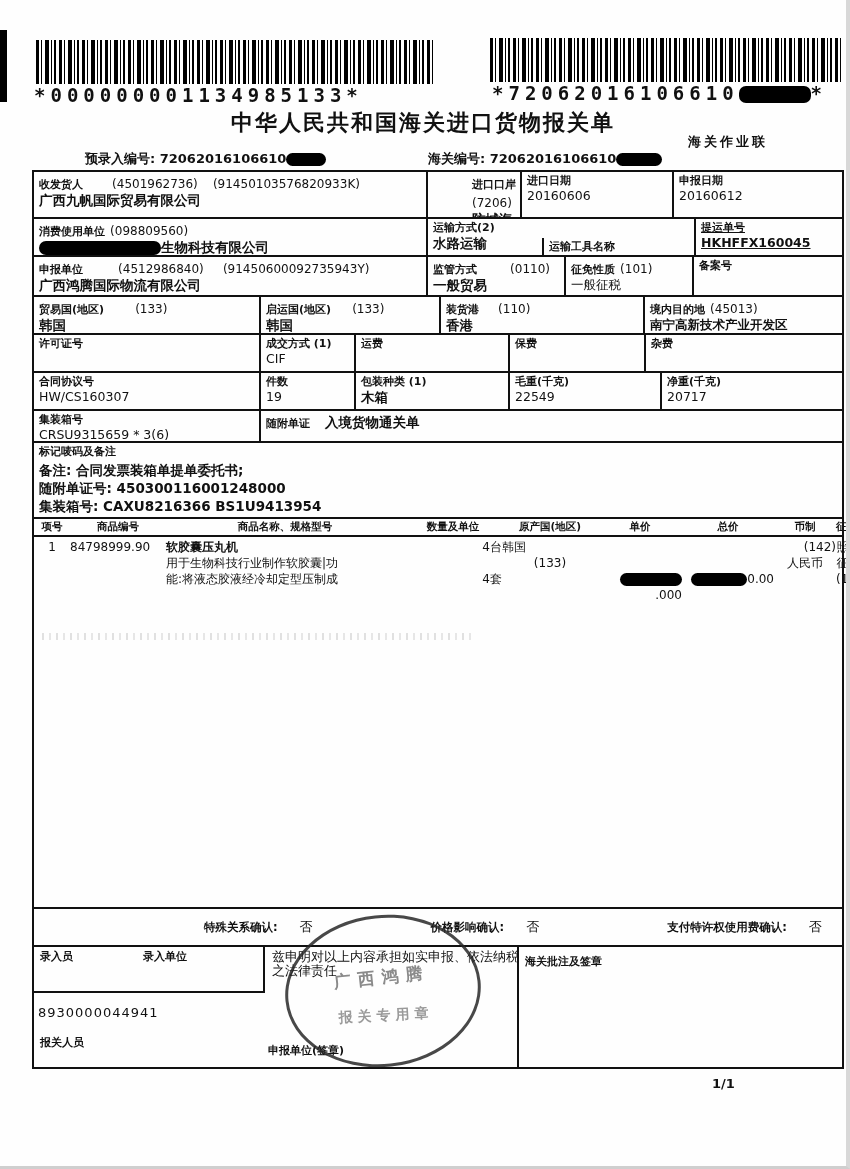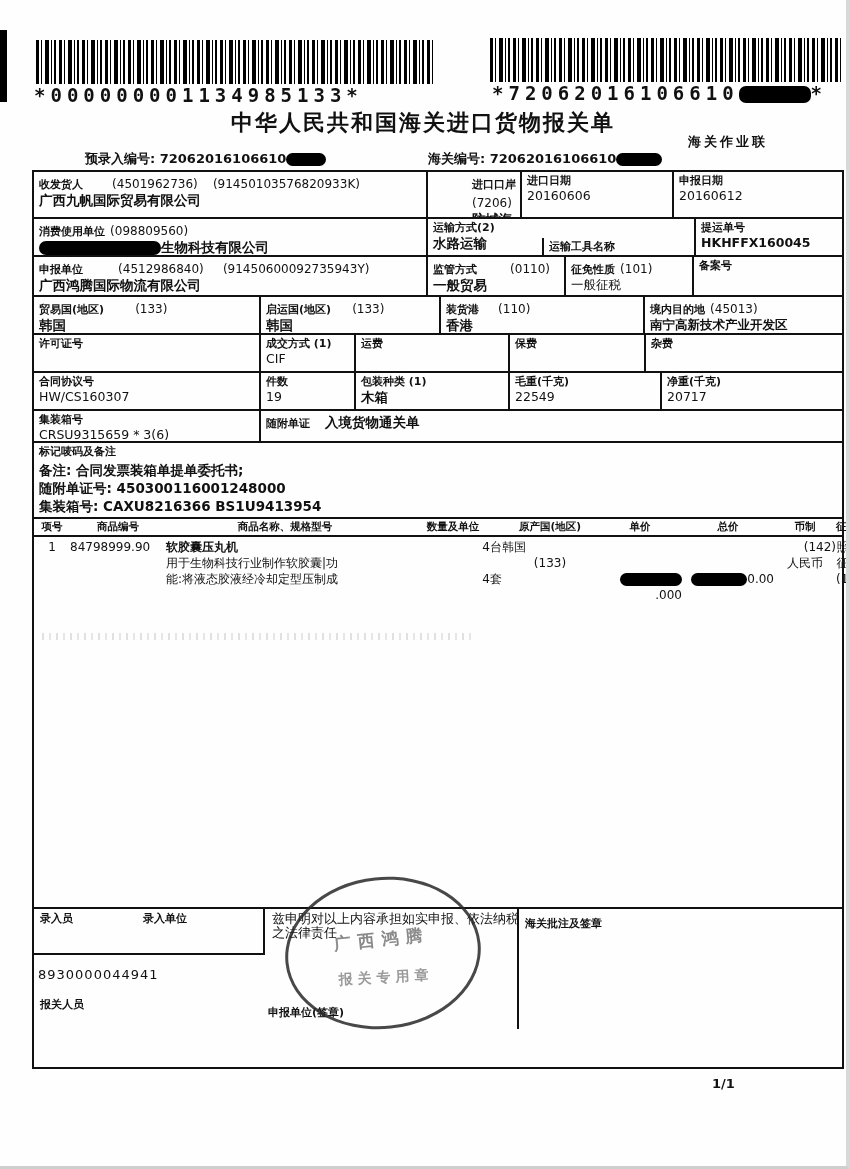--- a/index.html
+++ b/index.html
@@ -136,21 +136,21 @@
         <div class="name"><span class="redact" style="width:122px;height:14px;"></span><span>生物科技有限公司</span></div>
       </div>
       <div class="c" style="width:116px;">
         <div class="lbl">运输方式(2)</div>
         <div class="name">水路运输</div>
       </div>
       <div class="c" style="width:152px;margin-top:19px;">
         <div class="lbl">运输工具名称</div>
         <div class="val" style="font-size:11.5px;">5338550162/720601606040</div>
       </div>
-      <div class="c" style="flex:1;">
+      <div class="c" style="flex:1;text-decoration:underline;">
         <div class="lbl">提运单号</div>
         <div class="val" style="font-weight:bold;">HKHFFX160045</div>
       </div>
     </div>
 
     <div class="row r3">
       <div class="c" style="width:392px;">
         <div><span class="lbl">申报单位</span>
           <span class="code" style="margin-left:30px;">(4512986840)</span>
           <span class="code" style="margin-left:14px;">(91450600092735943Y)</span></div>
@@ -300,20 +300,25 @@
           <div class="tC">人民币</div>
         </div>
         <div class="cell">
           <div class="tC">照章征税</div>
           <div class="tR" style="padding-right:8px;">(1)</div>
         </div>
       </div>
       <div class="ghost-line"></div>
     </div>
 
+    <div class="confirm">
+      <span class="grp g1"><b>特殊关系确认:</b><span class="ans">否</span></span>
+      <span class="grp g2"><b>价格影响确认:</b><span class="ans">否</span></span>
+      <span class="grp g3"><b>支付特许权使用费确认:</b><span class="ans">否</span></span>
+    </div>
 
     <div class="bottom">
       <div class="entry-box">
         <div class="entry-labels">
           <span class="lbl">录入员</span>
           <span class="lbl">录入单位</span>
         </div>
       </div>
       <div class="entry-no">8930000044941</div>
       <div class="broker lbl">报关人员</div>

